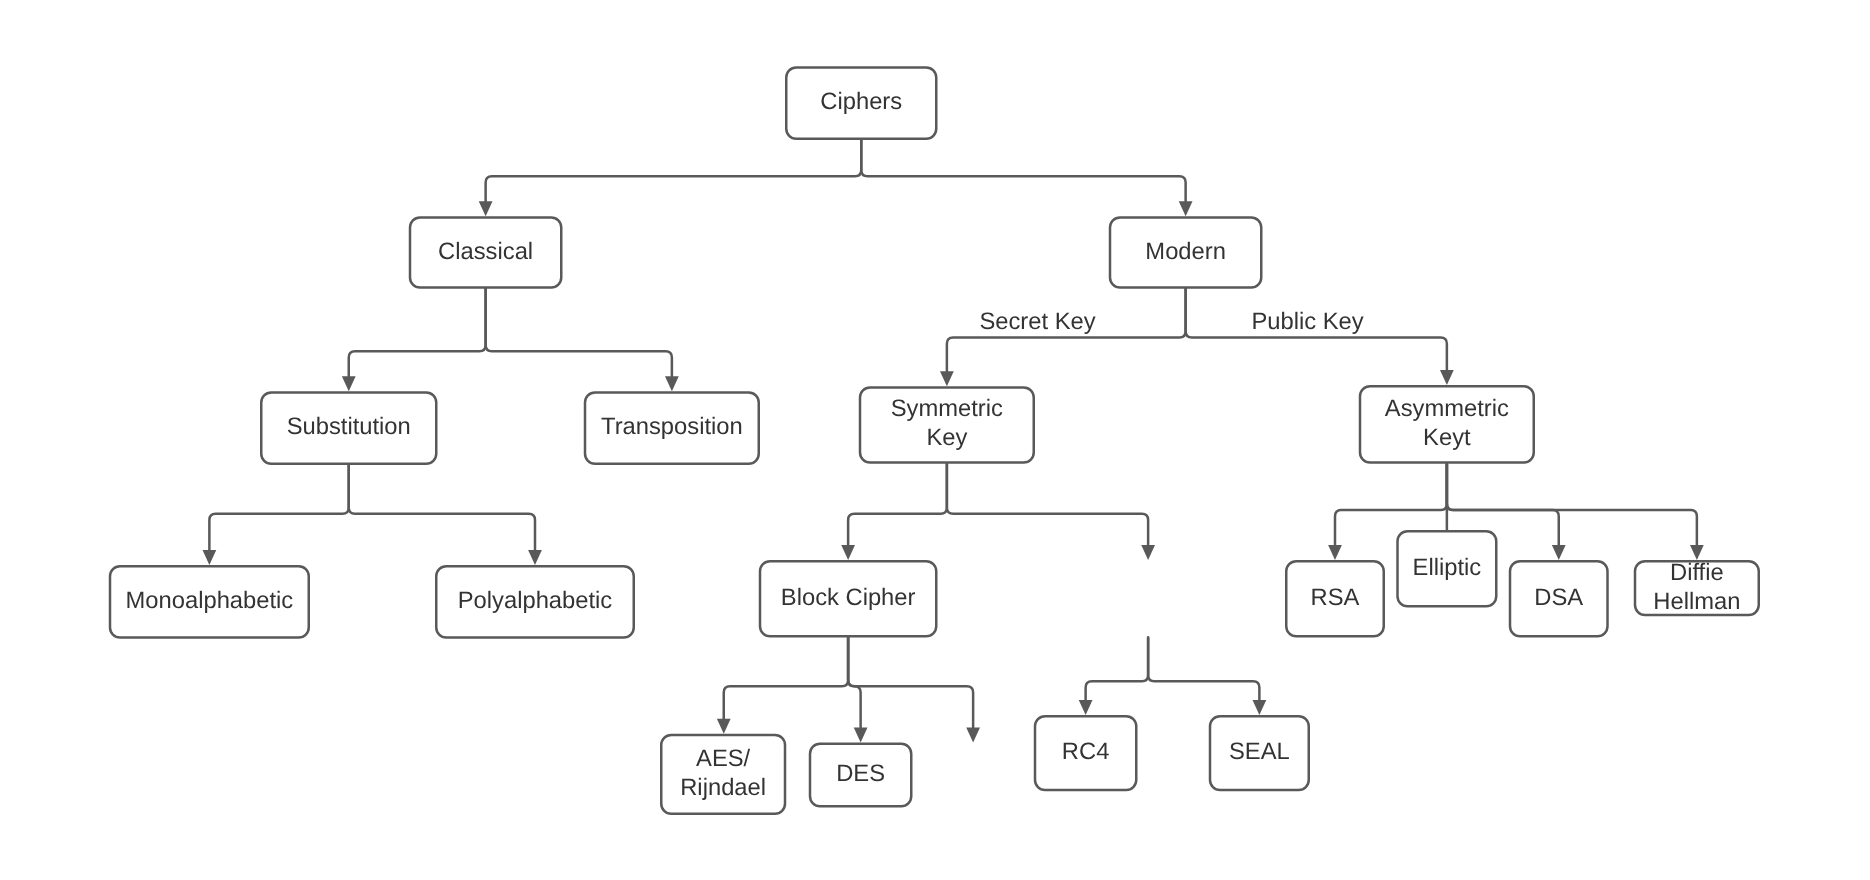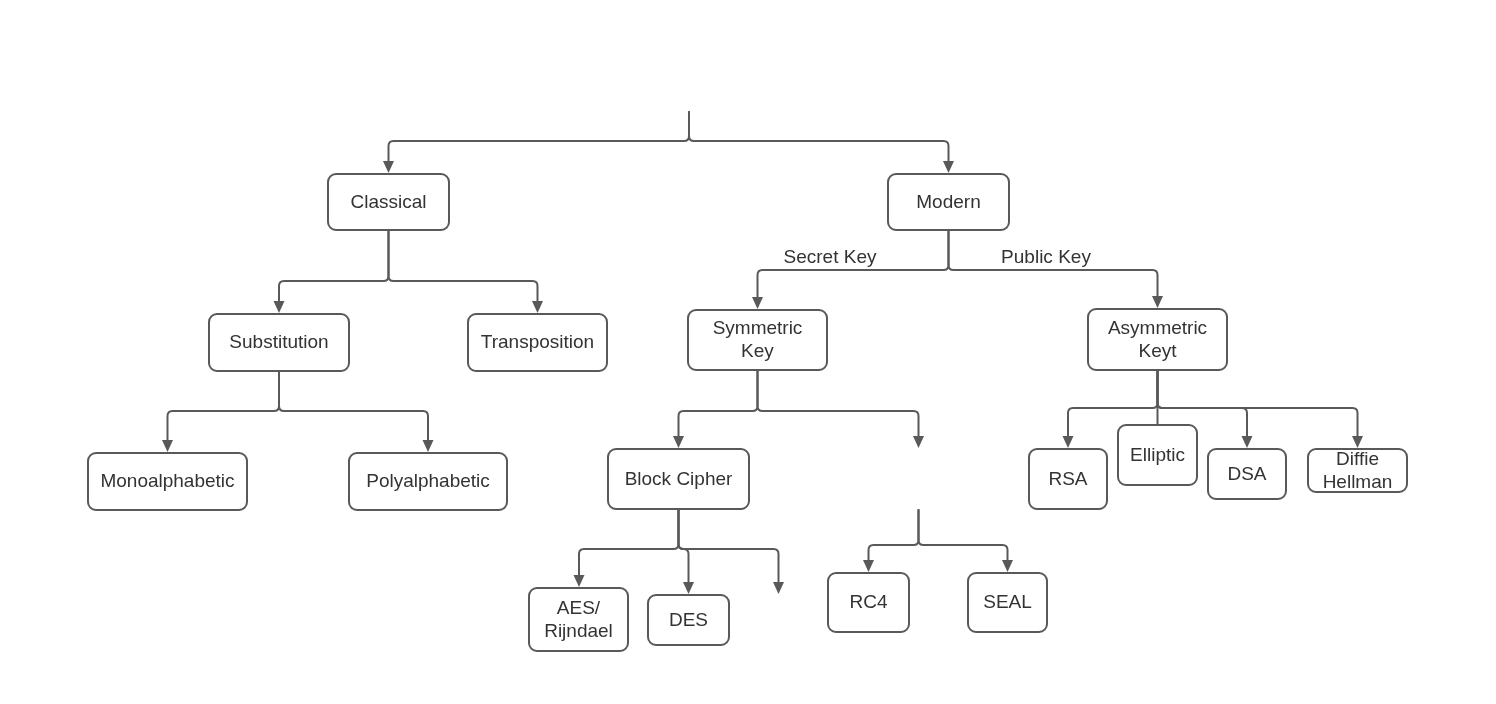--- a/index.html
+++ b/index.html
@@ -46,21 +46,21 @@
   #n-substitution   { left: 208px;  top: 313px; width: 142px; height: 59px; }
   #n-transposition  { left: 467px;  top: 313px; width: 141px; height: 59px; }
   #n-symmetric      { left: 687px;  top: 309px; width: 141px; height: 62px; }
   #n-asymmetric     { left: 1087px; top: 308px; width: 141px; height: 63px; }
   #n-monoalphabetic { left: 87px;   top: 452px; width: 161px; height: 59px; }
   #n-polyalphabetic { left: 348px;  top: 452px; width: 160px; height: 59px; }
   #n-block          { left: 607px;  top: 448px; width: 143px; height: 62px; }
   #n-stream         { left: 847px;  top: 448px; width: 143px; height: 62px; }
   #n-rsa            { left: 1028px; top: 448px; width: 80px;  height: 62px; }
   #n-elliptic       { left: 1117px; top: 424px; width: 81px;  height: 62px; }
-  #n-dsa            { left: 1207px; top: 448px; width: 80px;  height: 52px; }
+  #n-dsa            { left: 1207px; top: 448px; width: 80px;  height: 62px; }
   #n-diffie         { left: 1307px; top: 448px; width: 101px; height: 45px; }
   #n-aes            { left: 528px;  top: 587px; width: 101px; height: 65px; }
   #n-des            { left: 647px;  top: 594px; width: 83px;  height: 52px; }
   #n-3des           { left: 737px;  top: 594px; width: 83px;  height: 52px; }
   #n-rc4            { left: 827px;  top: 572px; width: 83px;  height: 61px; }
   #n-seal           { left: 967px;  top: 572px; width: 81px;  height: 61px; }
 </style>
 </head>
 <body>
 
@@ -111,20 +111,21 @@
     <polygon points="683,582 694,582 688.5,594"></polygon>
     <path d="M678.5 510 V544 Q678.5 549 683.5 549 H773.5 Q778.5 549 778.5 554 V582"></path>
     <polygon points="773,582 784,582 778.5,594"></polygon>
 
     <path d="M918.5 510 V540 Q918.5 545 913.5 545 H873.5 Q868.5 545 868.5 550 V560"></path>
     <polygon points="863,560 874,560 868.5,572"></polygon>
     <path d="M918.5 510 V540 Q918.5 545 923.5 545 H1002.5 Q1007.5 545 1007.5 550 V560"></path>
     <polygon points="1002,560 1013,560 1007.5,572"></polygon>
   </svg>
 
+  <div class="node" id="n-ciphers">Ciphers</div>
   <div class="node" id="n-classical">Classical</div>
   <div class="node" id="n-modern">Modern</div>
   <div class="node" id="n-substitution">Substitution</div>
   <div class="node" id="n-transposition">Transposition</div>
   <div class="node" id="n-symmetric">Symmetric
 Key</div>
   <div class="node" id="n-asymmetric">Asymmetric
 Keyt</div>
   <div class="node" id="n-monoalphabetic">Monoalphabetic</div>
   <div class="node" id="n-polyalphabetic">Polyalphabetic</div>

